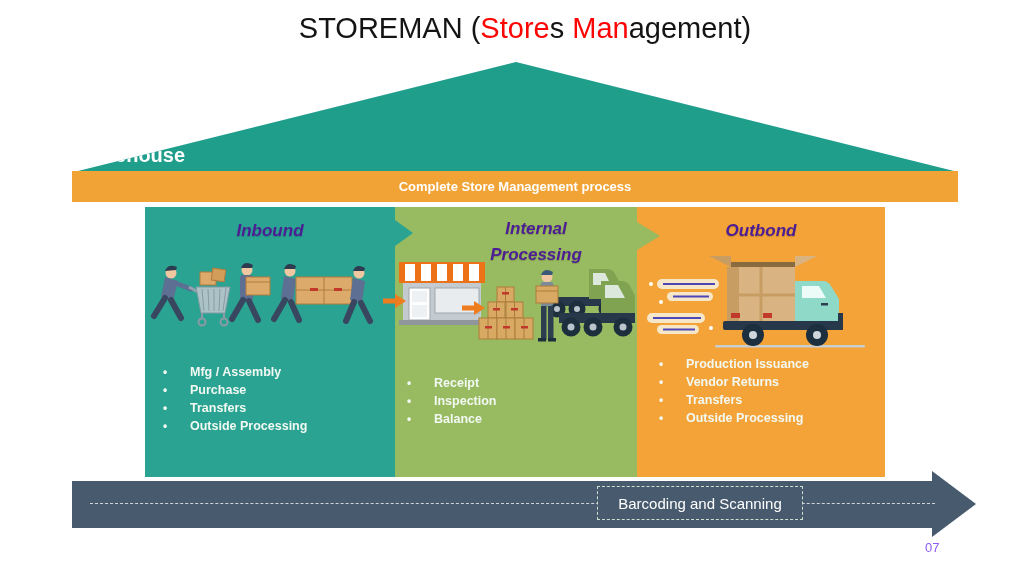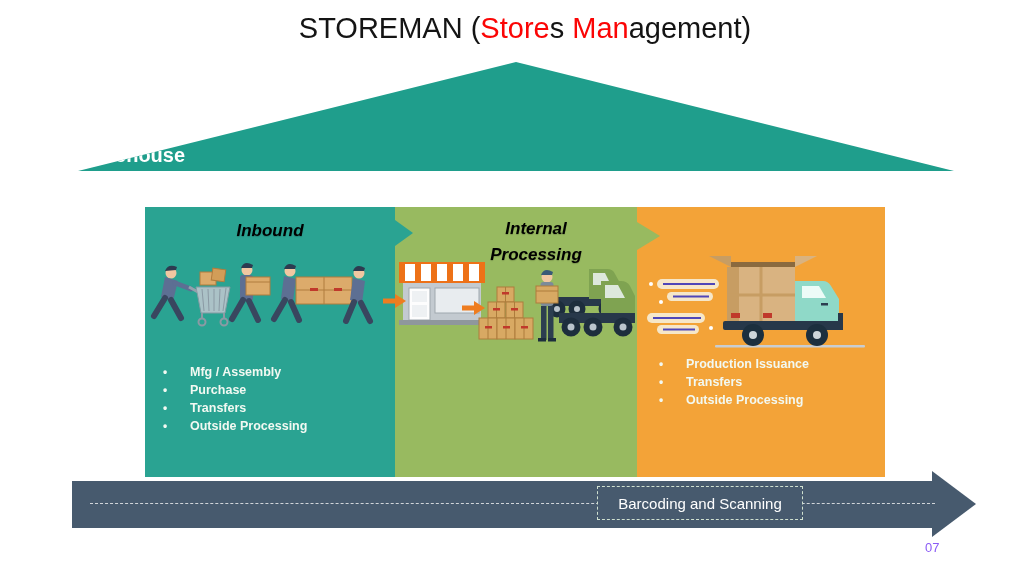--- a/index.html
+++ b/index.html
@@ -29,21 +29,21 @@
   #panel-internal{left:395px;width:282px;background:var(--green_panel,#98ba60);}
   #panel-outbond{left:637px;width:248px;background:var(--orange_panel,#f3a338);}
 
   .chev{position:absolute;width:0;height:0;z-index:3;}
   #chev-teal{left:395px;top:220px;border-top:13px solid transparent;
       border-bottom:13px solid transparent;border-left:18px solid var(--teal_panel,#2aa392);}
   #chev-green{left:637px;top:222px;border-top:14px solid transparent;
       border-bottom:14px solid transparent;border-left:23px solid var(--green_panel,#98ba60);}
 
   .panel-title{position:absolute;top:14px;left:0;width:100%;text-align:center;
-      font-style:italic;font-weight:bold;font-size:17px;color:#000000;
+      font-style:italic;font-weight:bold;font-size:17px;color:#4c1d95;
       text-shadow:0 1px 1px rgba(0,0,0,.18);}
   #panel-internal .panel-title{top:9px;line-height:1.5;}
   #panel-internal .panel-title span{display:block;width:130px;margin:0 auto;}
 
   .illu{position:absolute;}
   #illu-inbound{left:5px;top:52px;width:240px;height:95px;}
   #illu-internal{left:2px;top:52px;width:238px;height:92px;}
   #illu-outbond{left:8px;top:44px;width:232px;height:102px;}
 
   .blist{position:absolute;margin:0;padding:0;list-style:none;color:#f2f9f2;
@@ -79,20 +79,23 @@
 <body>
 
 <div class="slide">
 
   <div class="title"><span>STOREMAN (</span><span class="red">Store</span><span>s </span><span class="red">Man</span><span>agement)</span></div>
 
   <div class="roof">
     <div class="roof-label">Warehouse</div>
   </div>
 
+  <div class="banner">
+    <span>Complete Store Management process</span>
+  </div>
 
   <div class="panel" id="panel-inbound">
     <div class="panel-title"><span>Inbound</span></div>
     <svg class="illu" id="illu-inbound" viewBox="0 0 240 95">
 
       <g>
         <circle cx="21" cy="14" r="5.5" fill="#f1c7a1"></circle>
         <path d="M15,12 q3,-8 12,-4 l-1,3 z" fill="#2d3b50"></path>
         <path d="M15,18 L28,22 L23,42 L11,38 Z" fill="#5d6f93"></path>
         <path d="M25,24 L41,30" stroke="#5d6f93" stroke-width="5" stroke-linecap="round" fill="none"></path>
@@ -222,23 +225,35 @@
         <rect x="143.5" y="23" width="13" height="24" rx="3" fill="#7c8b99"></rect>
         <rect x="139" y="27" width="22" height="17" fill="#d8a963" stroke="#ad7c3c"></rect>
         <path d="M139,32 h22" stroke="#ad7c3c" stroke-width="1"></path>
         <rect x="144" y="47" width="5.5" height="34" fill="#2c3e50"></rect>
         <rect x="151" y="47" width="5.5" height="34" fill="#2c3e50"></rect>
         <rect x="141" y="79" width="8" height="3.5" fill="#1d2e3d"></rect>
         <rect x="151" y="79" width="8" height="3.5" fill="#1d2e3d"></rect>
       </g>
 
     </svg>
+    <ul class="blist" id="list-internal-1">
+      <li>
+          <span>Receipt</span>
+        </li>
+      <li>
+          <span>Inspection</span>
+        </li>
+      <li>
+          <span>Balance</span>
+        </li>
+    </ul>
   </div>
 
   <div class="panel" id="panel-outbond">
+    <div class="panel-title"><span>Outbond</span></div>
     <svg class="illu" id="illu-outbond" viewBox="0 0 232 102">
 
       <g>
         <g fill="#f6e7c9">
           <rect x="12" y="28" width="62" height="10" rx="5"></rect>
           <rect x="22" y="41" width="46" height="9" rx="4.5"></rect>
           <rect x="2" y="62" width="58" height="10" rx="5"></rect>
           <rect x="12" y="74" width="42" height="9" rx="4.5"></rect>
         </g>
         <g stroke="#4f46b8" stroke-width="2" fill="none">
@@ -272,20 +287,23 @@
           <circle cx="108" cy="84" r="4" fill="#cdd6db"></circle>
         <circle cx="172" cy="84" r="11" fill="#1c2f3e"></circle>
           <circle cx="172" cy="84" r="4" fill="#cdd6db"></circle>
       </g>
     </svg>
     <ul class="blist" id="list-outbond">
       <li>
           <span>Production Issuance</span>
         </li>
       <li>
+          <span>Vendor Returns</span>
+        </li>
+      <li>
           <span>Transfers</span>
         </li>
       <li>
           <span>Outside Processing</span>
         </li>
     </ul>
   </div>
 
   <div class="chev" id="chev-teal"></div>
   <div class="chev" id="chev-green"></div>

